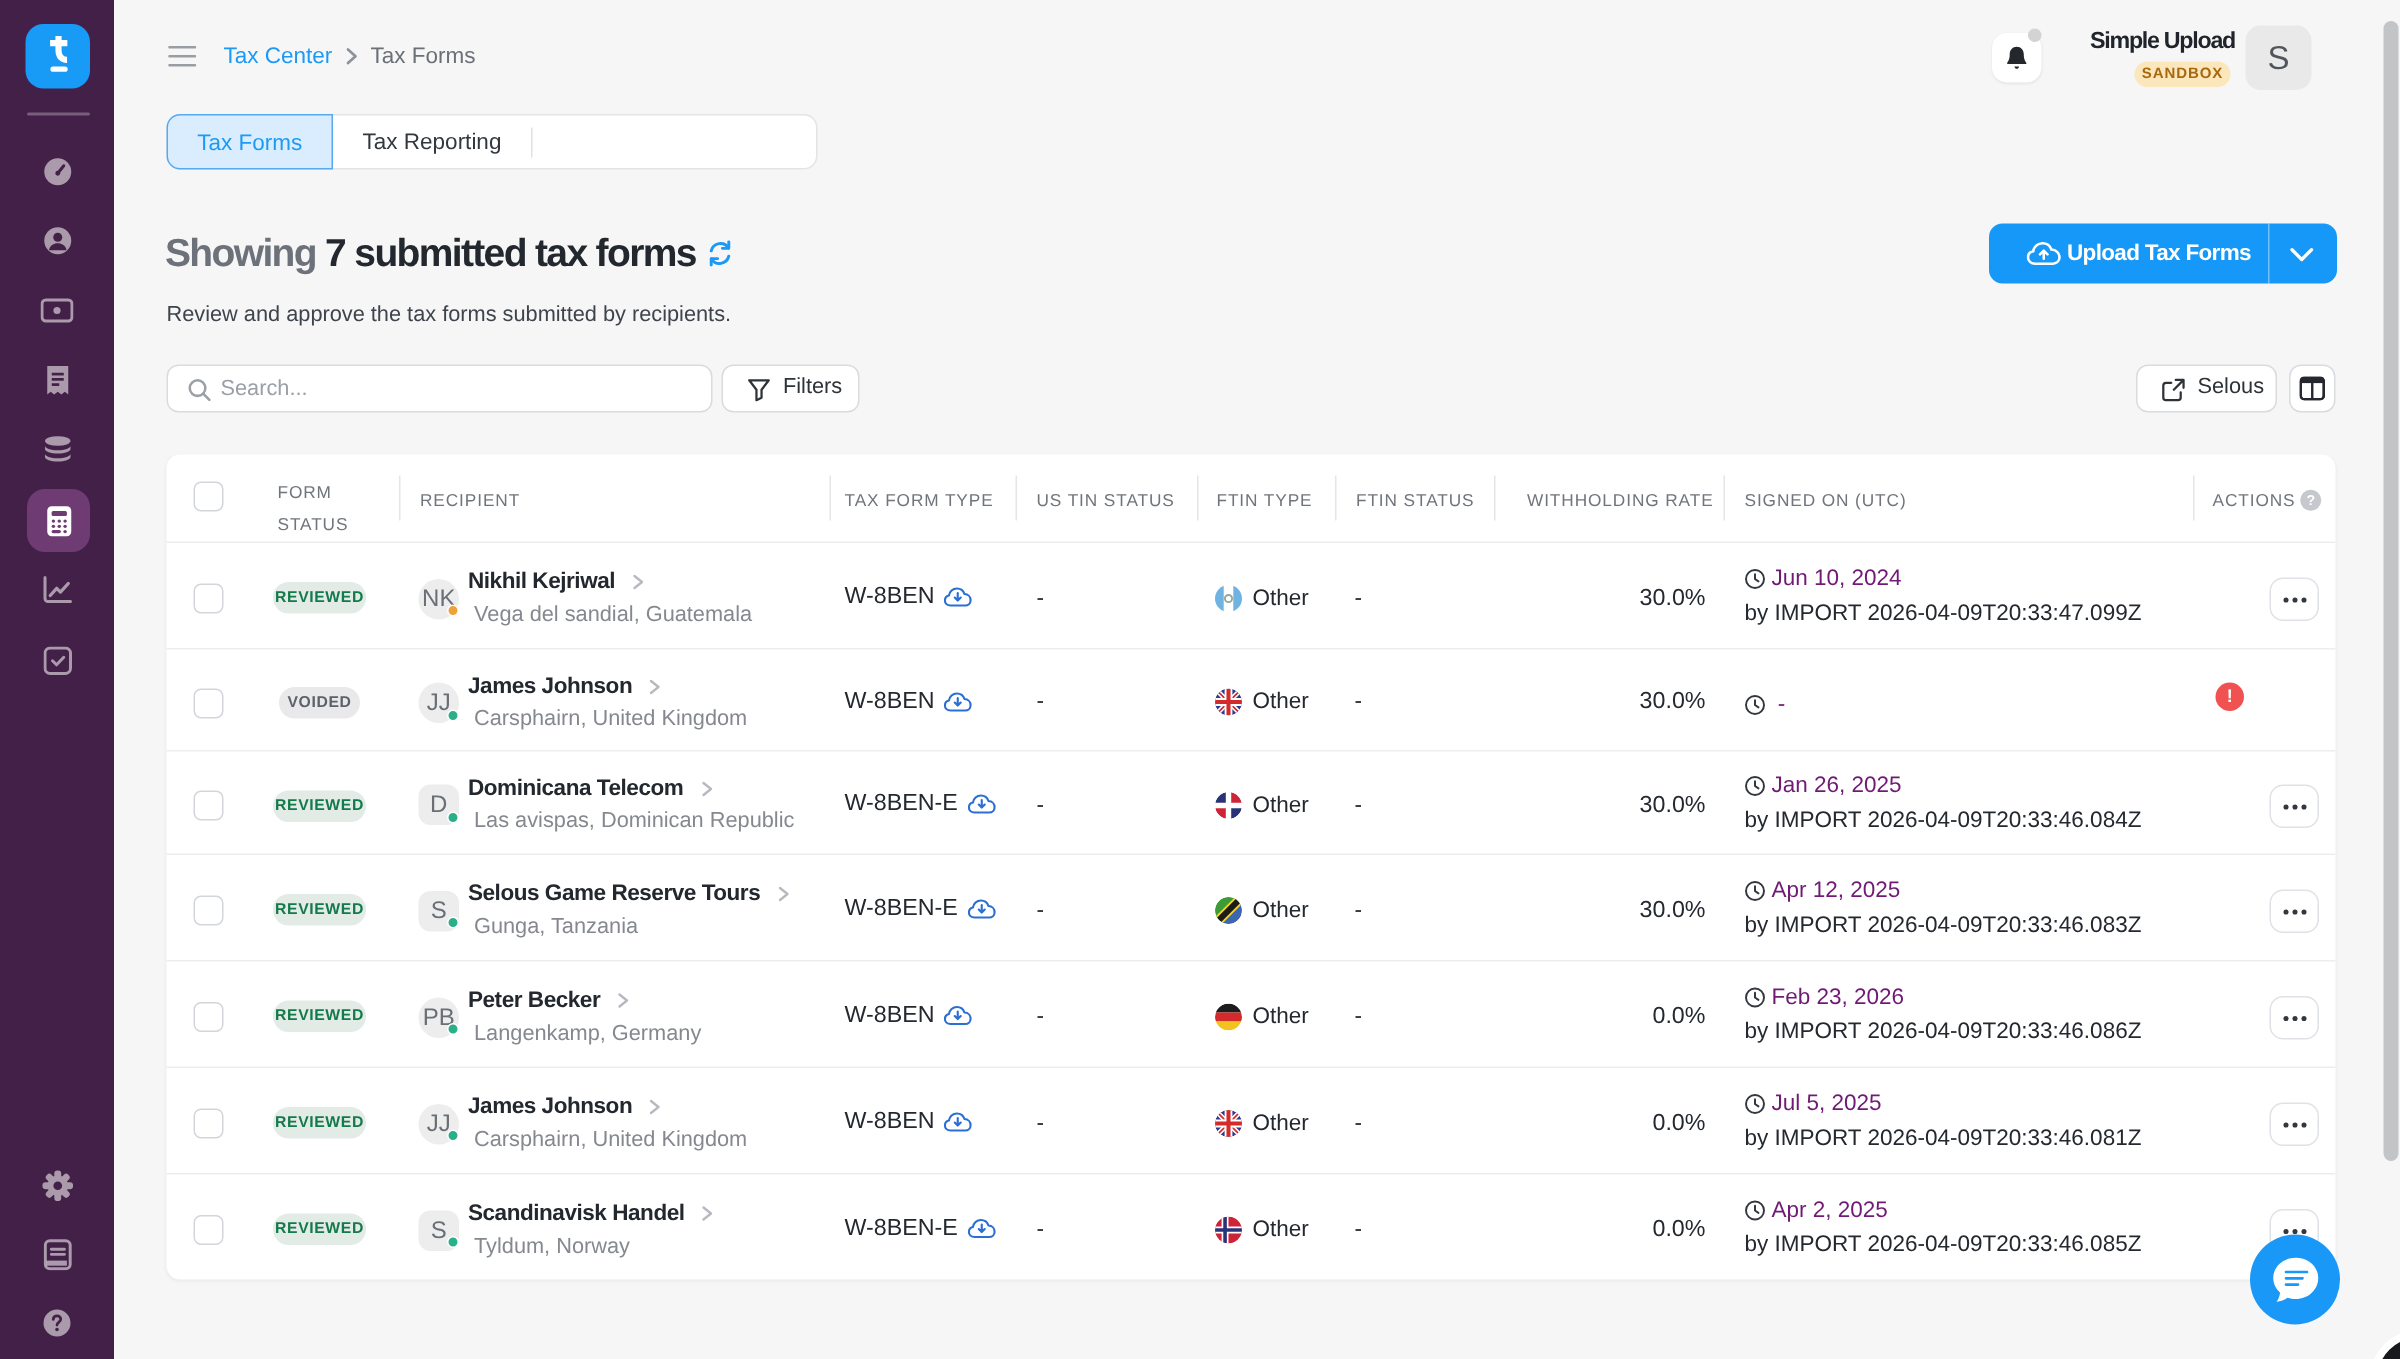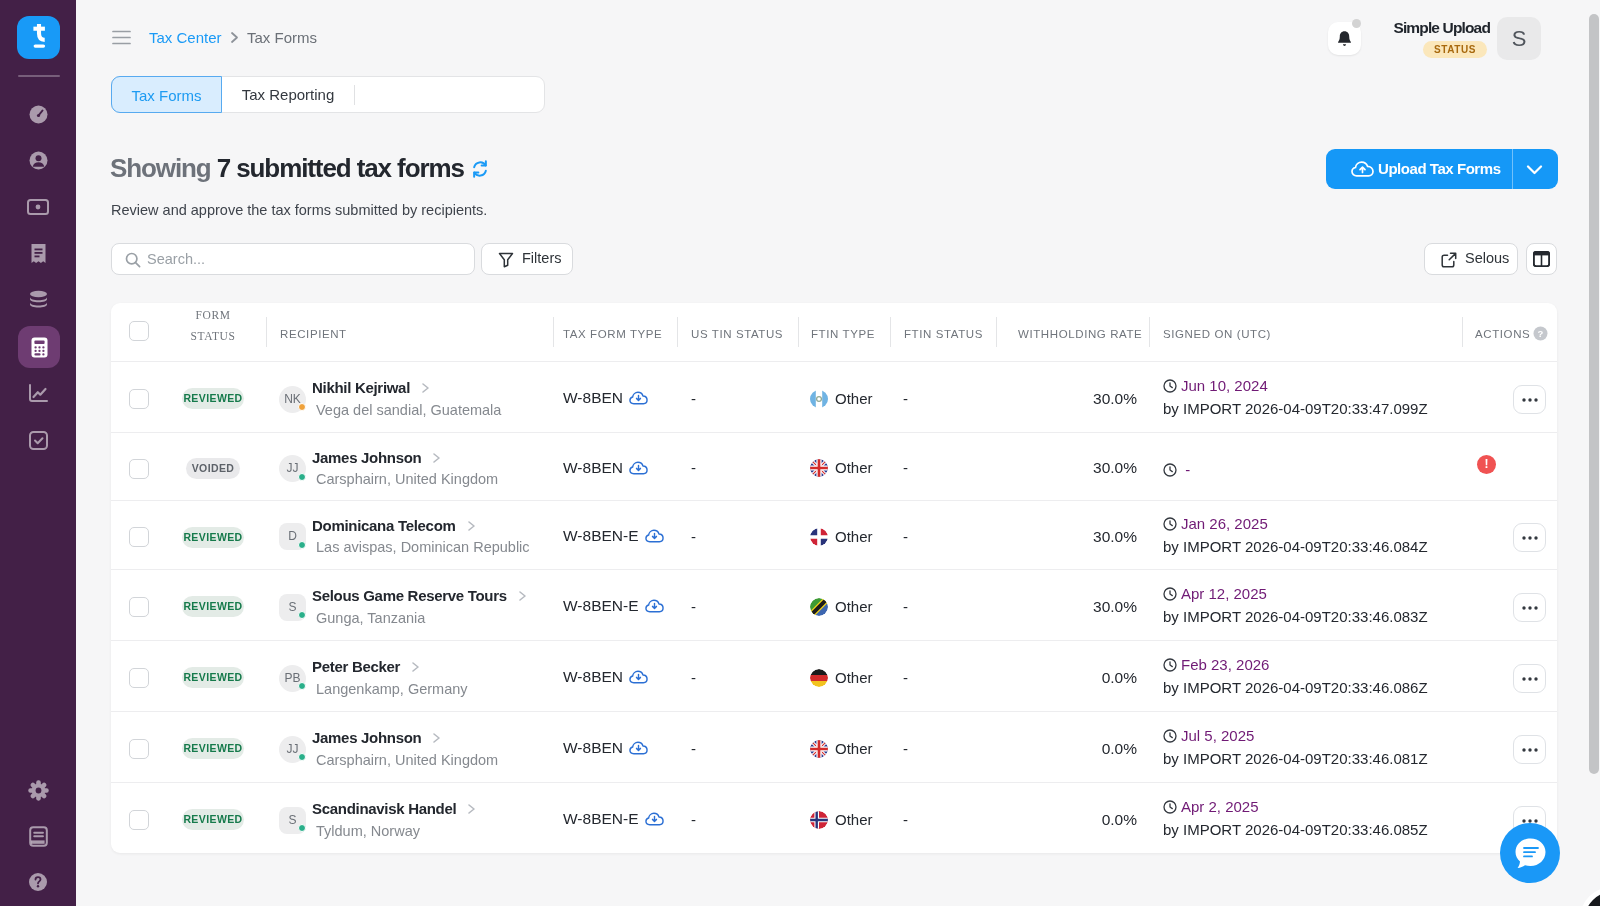--- a/index.html
+++ b/index.html
@@ -51,21 +51,21 @@
 
 
 #table { left:111px; top:303px; width:1446px; height:550px; background:#fff; border-radius:9px; box-shadow:0 1px 3px rgba(0,0,0,0.06); }
 .hcell { position:absolute; color:#70757c; font-size:11.5px; letter-spacing:0.6px; font-weight:normal; }
 .hsep { position:absolute; top:14px; width:1px; height:30px; background:#e4e5e7; }
 .row { position:absolute; left:0; width:1446px; height:70px; border-top:1px solid #ededef; }
 .cb { position:absolute; left:18px; width:20px; height:20px; border:1.5px solid #d2d5d9; border-radius:5px; background:#fff; }
 .pill { position:absolute; height:21px; border-radius:11px; font-size:10.5px; font-weight:bold; letter-spacing:0.4px; text-align:center; line-height:21px; }
 .pill.rev { background:#e3ebe6; color:#157a4b; }
 .pill.void { background:#e9e9eb; color:#5d6269; }
-.av { position:absolute; left:168px; width:27px; height:27px; background:#ededee; color:#6a6f76; font-size:12px; text-align:center; line-height:27px; }
+.av { position:absolute; left:168px; width:27px; height:27px; background:#ededee; color:#6a6f76; font-size:16px; text-align:center; line-height:27px; }
 .av.circle { border-radius:50%; }
 .av.square { border-radius:8px; }
 .dot { position:absolute; left:187px; width:8px; height:8px; border-radius:50%; border:1.5px solid #fff; }
 .dot.teal { background:#2aaf8a; }
 .dot.orange { background:#efa13a; }
 .nm { position:absolute; left:201px; font-size:15px; font-weight:bold; color:#23272e; white-space:nowrap; letter-spacing:-0.3px; display:flex; align-items:center; }
 .sub { position:absolute; left:205px; font-size:14.5px; color:#85898f; white-space:nowrap; }
 .ftype { position:absolute; left:452px; font-size:15.5px; color:#24282f; display:flex; align-items:center; }
 .dash1 { position:absolute; left:580px; font-size:15px; color:#24282f; }
 .flag { position:absolute; left:699px; width:18px; height:18px; border-radius:50%; overflow:hidden; }
@@ -197,21 +197,21 @@
 <div class="crumb abs" style="left:247px;color:#6b7077;">Tax Forms</div>
 
 <div id="bellbtn" class="abs">
     <svg width="15" height="17" viewBox="0 0 16 18">
       <path d="M8 1.2 C5 1.2 3 3.5 3 6.5 C3 10 2 11.5 1.2 12.6 C1 12.9 1.1 13.4 1.6 13.4 L14.4 13.4 C14.9 13.4 15 12.9 14.8 12.6 C14 11.5 13 10 13 6.5 C13 3.5 11 1.2 8 1.2 Z" fill="#24272c"></path>
       <path d="M6.3 15.2 C6.6 16.3 7.2 16.9 8 16.9 C8.8 16.9 9.4 16.3 9.7 15.2 Z" fill="#24272c"></path>
     </svg>
   </div>
 <div id="belldot" class="abs"></div>
 <div id="coname" class="abs">Simple Upload</div>
-<div id="sandbox" class="abs">STATUS</div>
+<div id="sandbox" class="abs">SANDBOX</div>
 <div id="avatarS" class="abs">S</div>
 
 <div id="tabs" class="abs">
   <div id="tab1" class="tab">Tax Forms</div>
   <div id="tab2" class="tab">Tax Reporting</div>
   <div class="tabdiv"></div>
 </div>
 
 <div id="heading" class="abs"><span class="grey">Showing</span> 7 submitted tax forms</div>
 <svg class="abs" style="left:471px;top:160px;" width="18" height="18" viewBox="0 0 20 20">
@@ -259,21 +259,21 @@
       <rect x="0.8" y="0.8" width="15.4" height="14.4" rx="2.5" fill="none" stroke="#24282e" stroke-width="1.6"></rect>
       <rect x="0.8" y="0.8" width="15.4" height="3.6" fill="#24282e"></rect>
       <path d="M8.5 1 L8.5 15" stroke="#24282e" stroke-width="1.6"></path>
       <rect x="0.8" y="0.8" width="15.4" height="14.4" rx="2.5" fill="none" stroke="#24282e" stroke-width="1.6"></rect>
     </svg>
   </div>
 
 <div id="table" class="abs">
 
   <div class="cb" style="top:18px;"></div>
-  <div class="hcell" style="left:74px;top:2px;width:56px;text-align:center;line-height:21px;font-family:Liberation Serif, serif;">FORM STATUS</div>
+  <div class="hcell" style="left:74px;top:16px;width:56px;text-align:left;line-height:21px;">FORM STATUS</div>
   <div class="hsep" style="left:155px;"></div>
   <div class="hcell" style="left:169px;top:25px;">RECIPIENT</div>
   <div class="hsep" style="left:442px;"></div>
   <div class="hcell" style="left:452px;top:25px;">TAX FORM TYPE</div>
   <div class="hsep" style="left:566px;"></div>
   <div class="hcell" style="left:580px;top:25px;">US TIN STATUS</div>
   <div class="hsep" style="left:687px;"></div>
   <div class="hcell" style="left:700px;top:25px;">FTIN TYPE</div>
   <div class="hsep" style="left:779px;"></div>
   <div class="hcell" style="left:793px;top:25px;">FTIN STATUS</div>

